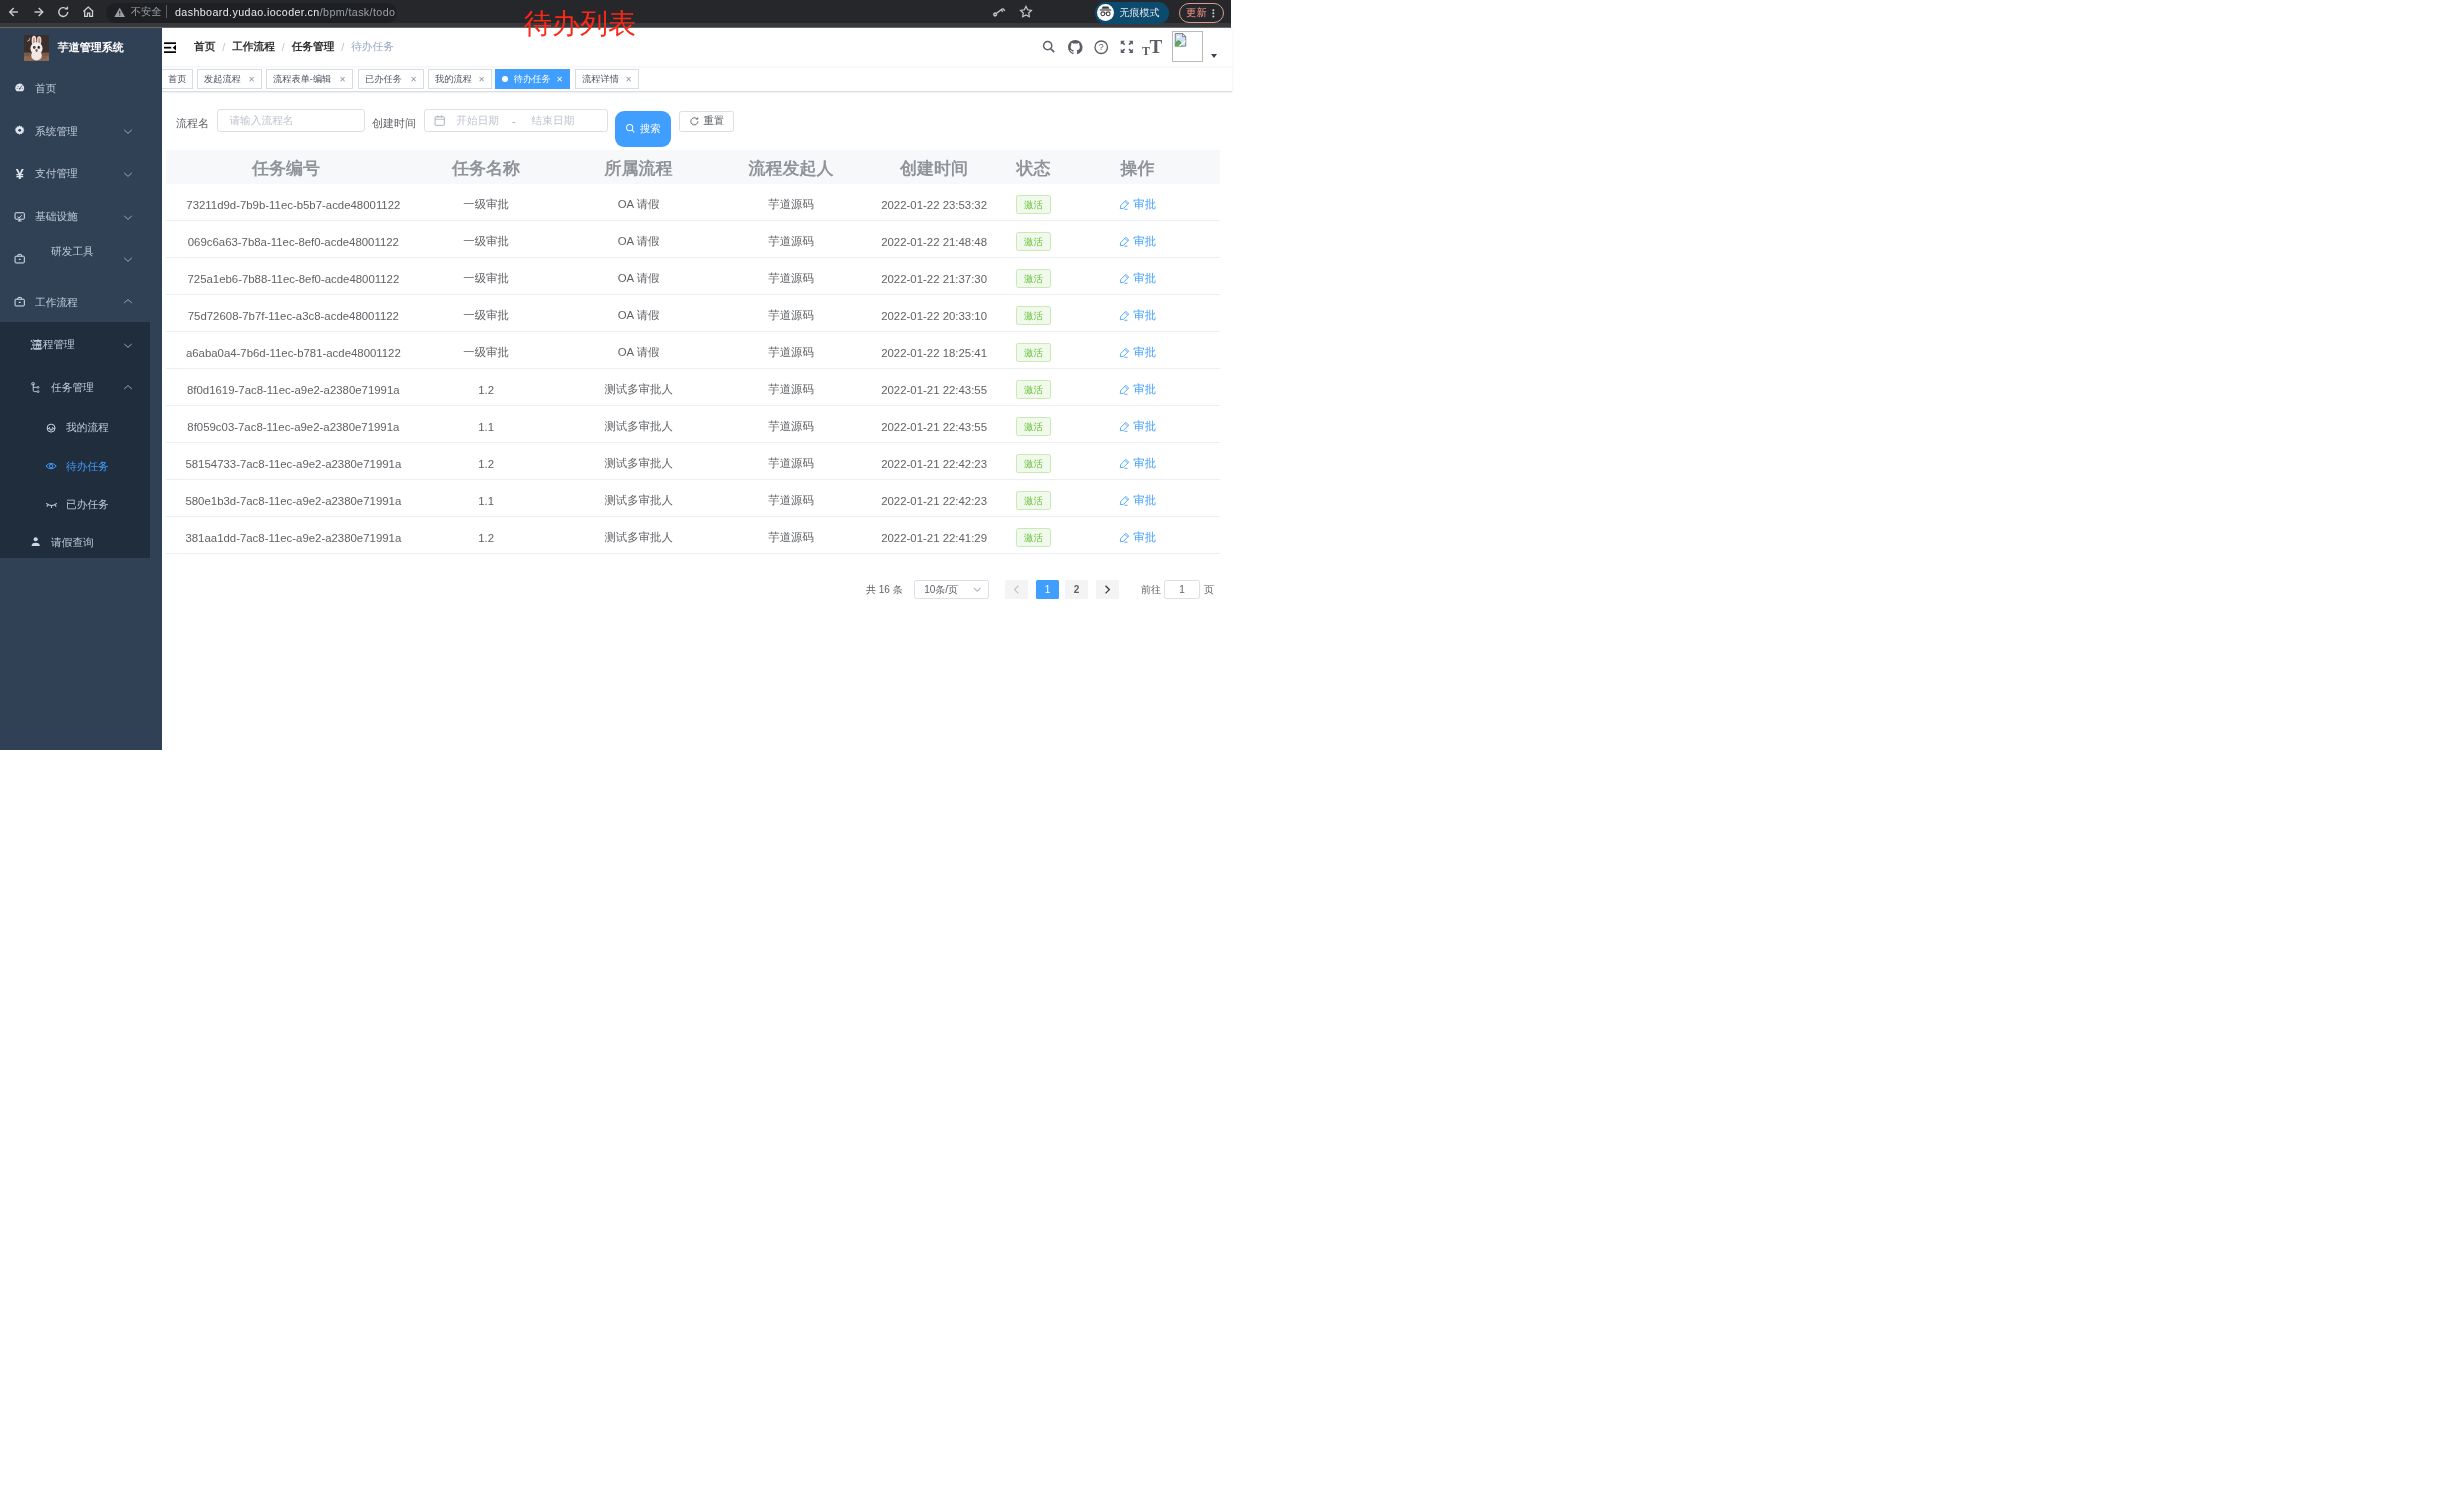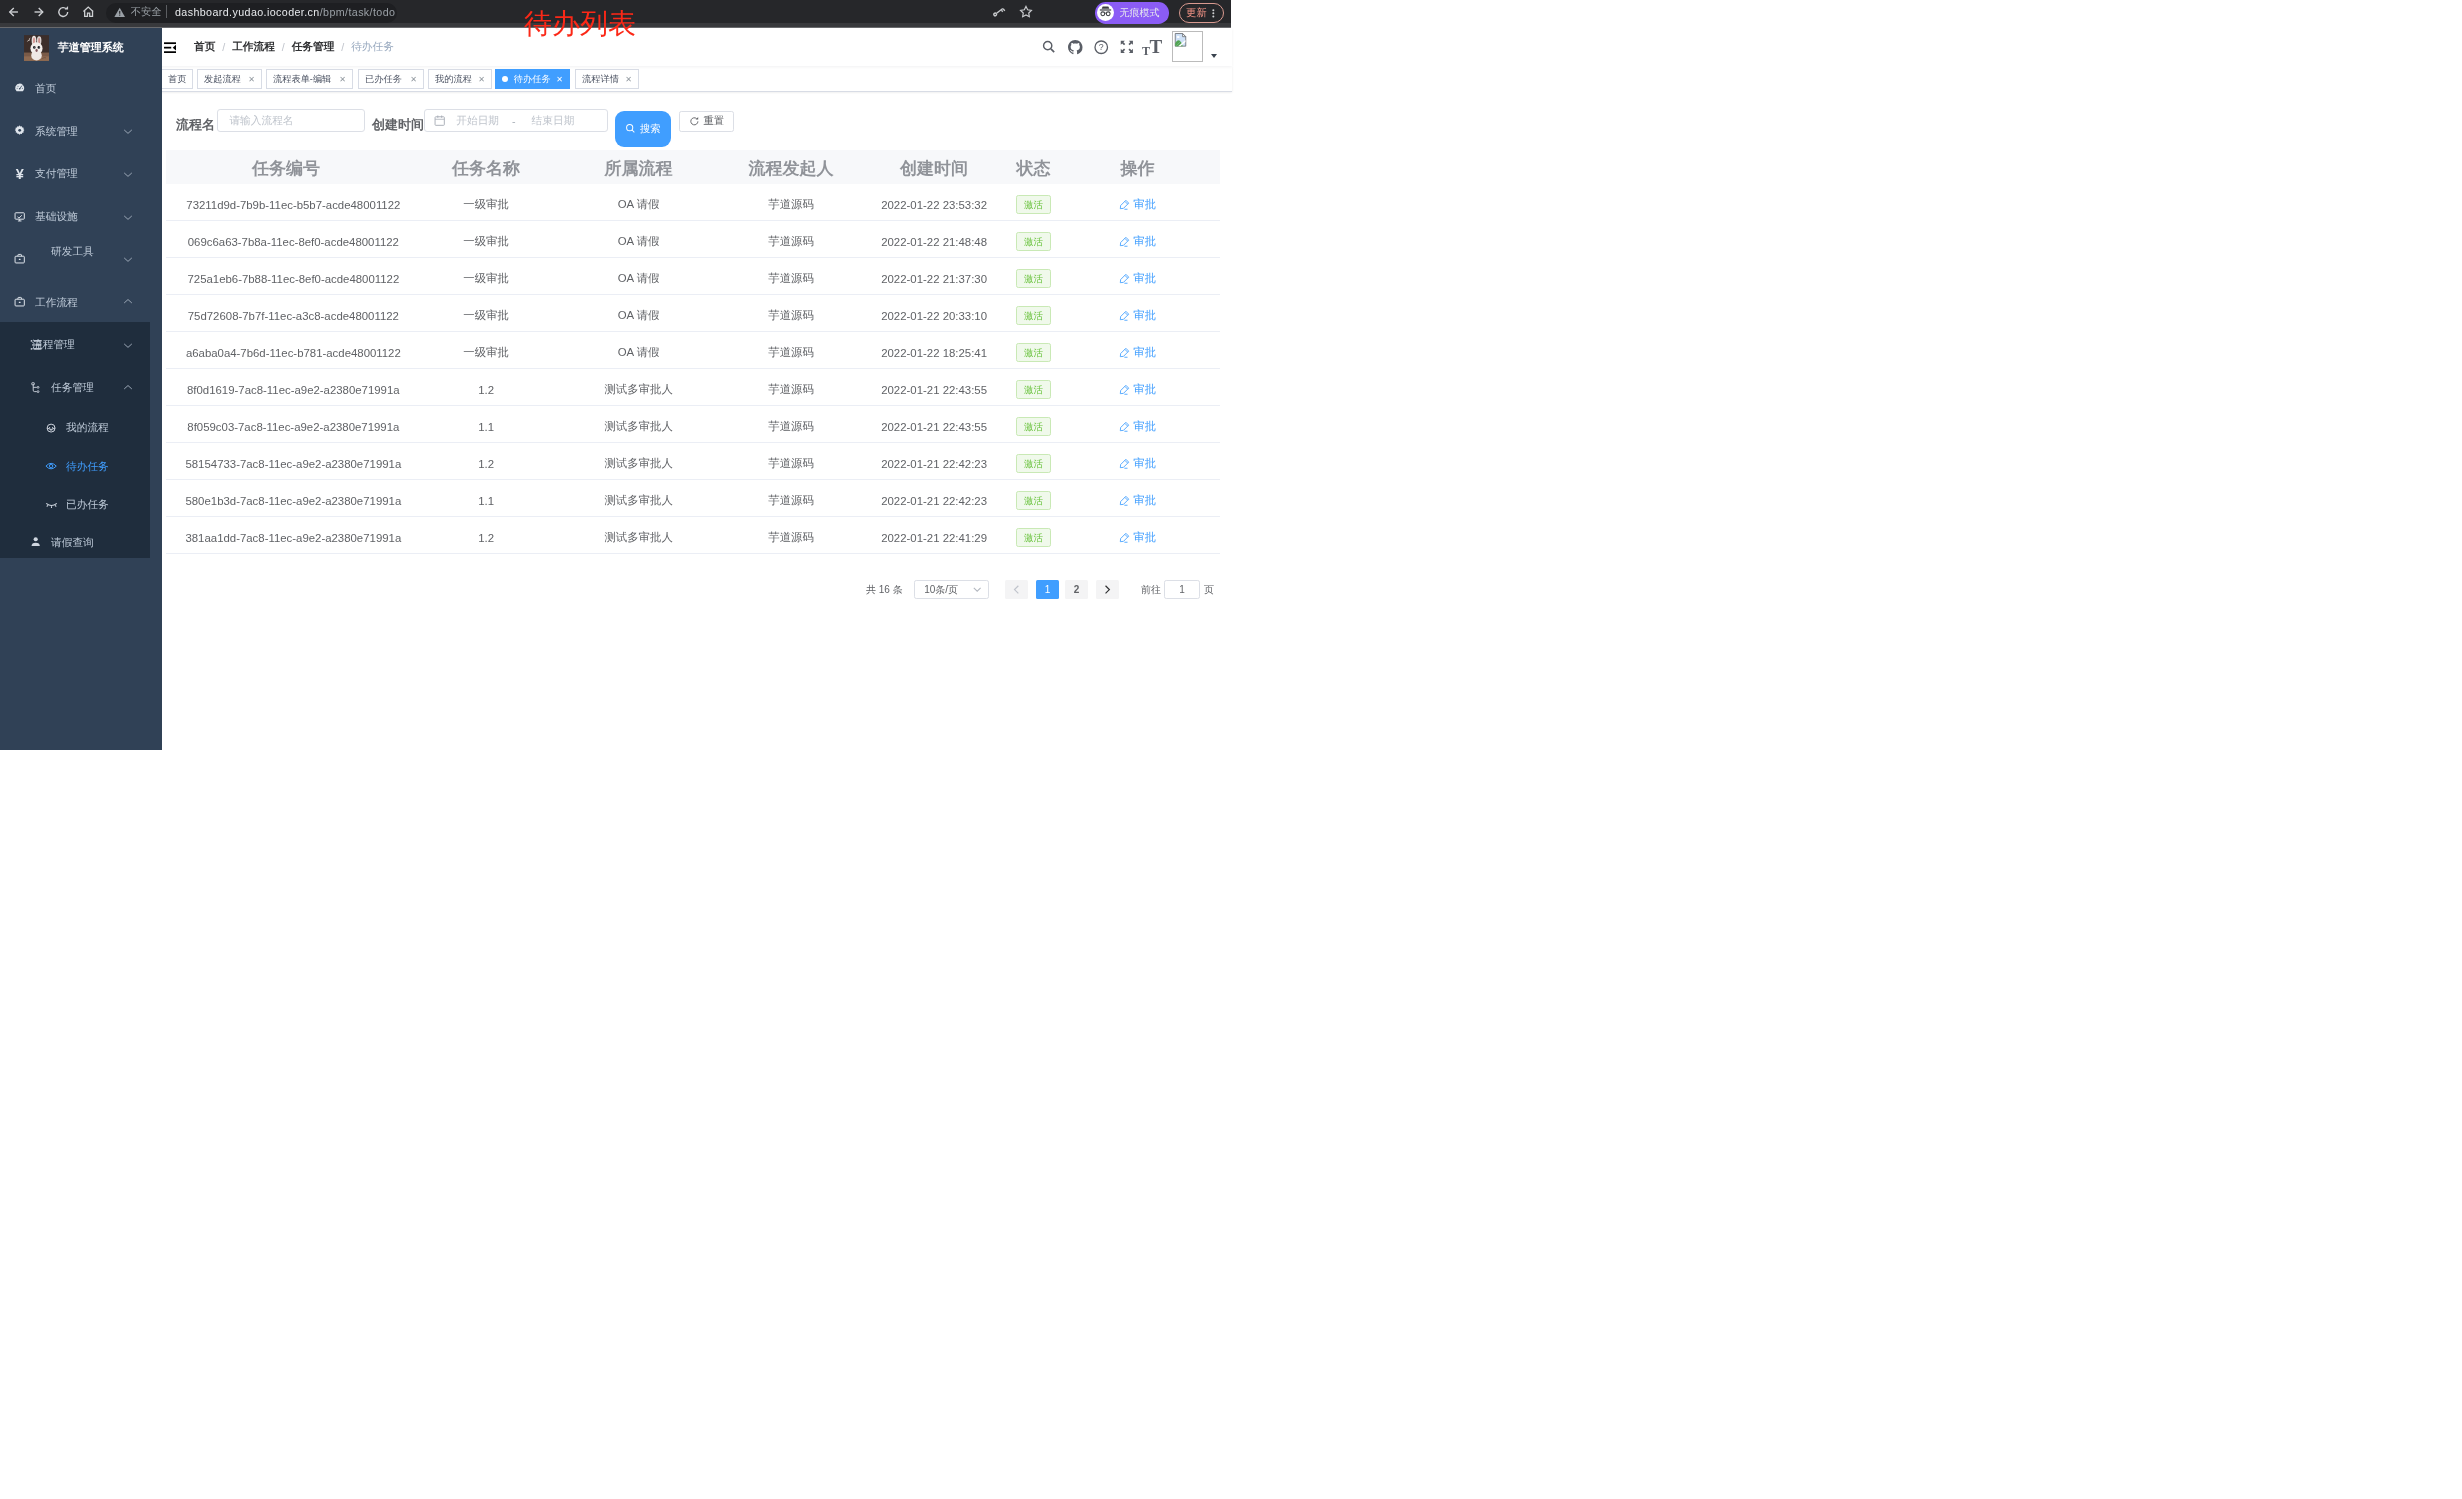--- a/index.html
+++ b/index.html
@@ -5,21 +5,21 @@
 
 #chrome{position:absolute;left:0;top:0;width:1231px;height:28px;background:#26272a;z-index:50}
 #chrome .strip{position:absolute;left:0;top:23px;width:100%;height:3.8px;background:#38393c}
 #chrome .strip2{position:absolute;left:0;top:27px;width:100%;height:0.8px;background:#696a6d}
 #pill{position:absolute;left:106px;top:2.7px;width:291px;height:20.6px;border-radius:10.3px;background:#1e1f22}
 .cicon{position:absolute;top:0;height:24px;display:flex;align-items:center;justify-content:center}
 #insec{position:absolute;left:114px;top:0;height:24px;display:flex;align-items:center;font-size:10.3px;color:#9aa0a6}
 #pillsep{position:absolute;left:166px;top:5.3px;width:0.8px;height:13px;background:#5c5e62}
 #urltext{position:absolute;left:175px;top:0;height:24px;display:flex;align-items:center;font-size:10.7px;color:#e8eaed;letter-spacing:0.4px}
 #urltext .gray{color:#9aa0a6}
-#incog{position:absolute;left:1095px;top:2.3px;width:74px;height:21.4px;border-radius:10.7px;background:#8b5cf6;display:flex;align-items:center}
+#incog{position:absolute;left:1095px;top:2.3px;width:74px;height:21.4px;border-radius:10.7px;background:#0c4a6e;display:flex;align-items:center}
 #incog .circ{width:17px;height:17px;border-radius:50%;background:#fff;margin-left:2.3px;position:relative}
 #incog .label{color:#e8eaed;font-size:10px;margin-left:5.3px}
 #update{position:absolute;left:1179px;top:2.7px;width:45px;height:20.6px;border-radius:10.3px;border:1.1px solid #d99a90;display:flex;align-items:center;white-space:nowrap}
 #update .txt{color:#ef9184;font-size:10.3px;margin-left:6.1px;letter-spacing:0}
 #rednote{position:absolute;left:524px;top:5.3px;font-size:28px;color:#fb2817;z-index:60;font-weight:400}
 
 #sidebar{position:absolute;left:0;top:28px;width:162px;height:722px;background:#304156;z-index:10}
 #submenubg{position:absolute;left:0;top:294px;width:150px;height:236px;background:#1f2d3d}
 #logo{position:absolute;left:0;top:0;width:150px;height:39px;display:flex;align-items:center}
 #logotitle{color:#fff;font-size:11px;font-weight:700;margin-left:8.8px}
@@ -33,21 +33,21 @@
 #crumbs .sep{color:#c0c4cc;margin:0 6.9px}
 #crumbs .b{color:#303133;font-weight:700}
 #crumbs .last{color:#97a8be}
 #tags{position:absolute;left:0;top:38px;width:1082px;height:26px;background:#fff;border-bottom:0.8px solid #d8dce5;box-shadow:0 0.8px 2.3px 0 rgba(0,0,0,.09);z-index:4}
 .tag{position:absolute;top:3.4px;height:20px;border:0.8px solid #d8dce5;background:#fff;color:#495060;font-size:9.2px;display:flex;align-items:center;padding:0 6.1px;white-space:nowrap}
 .tag .x{color:#90979e;font-size:8px;margin-left:4.6px}
 .tag.active{background:#409eff;border-color:#409eff;color:#fff}
 .tag.active .dot{width:6.1px;height:6.1px;border-radius:50%;background:#fff;margin-right:4.6px}
 .tag.active .x{color:#fff}
 
-.flabel{position:absolute;font-size:13px;font-weight:700;color:#606266}
+.flabel{position:absolute;font-size:11px;font-weight:400;color:#606266}
 .finput{position:absolute;border:0.8px solid #dcdfe6;border-radius:3.1px;background:#fff;display:flex;align-items:center}
 .ph{color:#bfc4cc;font-size:10.7px}
 #btn-search{position:absolute;left:465px;top:18.7px;width:56px;height:36px;background:#409eff;border-radius:9px;color:#fff;font-size:10.3px;display:flex;align-items:center;justify-content:center}
 #btn-reset{position:absolute;left:529px;top:18.7px;width:55px;height:21px;background:#fff;border:0.8px solid #dcdfe6;border-radius:2.3px;color:#606266;font-size:10.3px;display:flex;align-items:center;justify-content:center}
 
 #table{position:absolute;left:15.6px;top:58px;width:1054px}
 #thead{display:flex;height:34px;padding-top:3.8px;background:#f7f8fa;align-items:center;color:#909399;font-weight:700;font-size:17px}
 .tr{display:flex;height:37px;padding-top:5.3px;align-items:center;border-bottom:0.8px solid #ebeef5;color:#606266;font-size:11.4px}
 .c{text-align:center;flex:none}
 .c1{width:241px;text-align:center;padding-left:14.5px}

